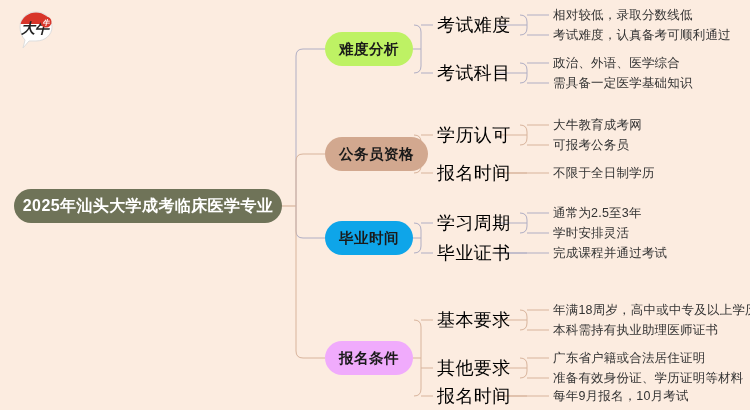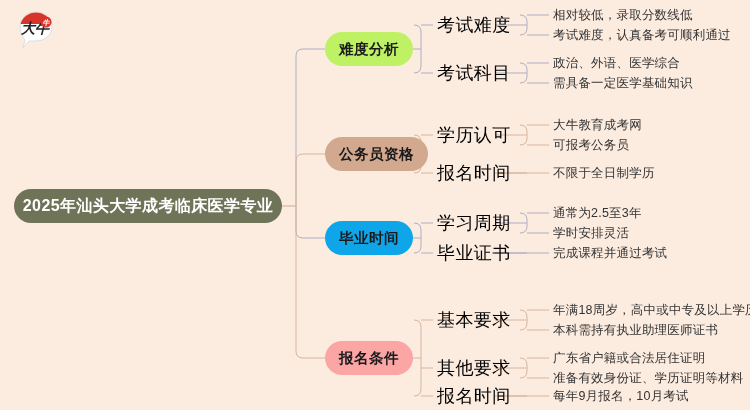--- a/index.html
+++ b/index.html
@@ -126,21 +126,21 @@
       <div class="node leaf-node" style="left: 553px; top: 115px; height: 20px; line-height: 20px;">大牛教育成考网</div>
       <div class="node leaf-node" style="left: 553px; top: 135px; height: 20px; line-height: 20px;">可报考公务员</div>
       <div class="node sub-node" style="left: 437px; top: 163px; height: 20px; line-height: 20px;">报名时间</div>
       <div class="node leaf-node" style="left: 553px; top: 163px; height: 20px; line-height: 20px;">不限于全日制学历</div>
       <div class="node branch-node" style="left: 325px; top: 221px; height: 34px; line-height: 34px; background: #0ea5e9; color: rgb(26, 26, 26);">毕业时间</div>
       <div class="node sub-node" style="left: 437px; top: 213px; height: 20px; line-height: 20px;">学习周期</div>
       <div class="node leaf-node" style="left: 553px; top: 203px; height: 20px; line-height: 20px;">通常为2.5至3年</div>
       <div class="node leaf-node" style="left: 553px; top: 223px; height: 20px; line-height: 20px;">学时安排灵活</div>
       <div class="node sub-node" style="left: 437px; top: 243px; height: 20px; line-height: 20px;">毕业证书</div>
       <div class="node leaf-node" style="left: 553px; top: 243px; height: 20px; line-height: 20px;">完成课程并通过考试</div>
-      <div class="node branch-node" style="left: 325px; top: 341px; height: 34px; line-height: 34px; background: #fca5a5; color: rgb(26, 26, 26);">报名条件</div>
+      <div class="node branch-node" style="left: 325px; top: 341px; height: 34px; line-height: 34px; background: #f0abfc; color: rgb(26, 26, 26);">报名条件</div>
       <div class="node sub-node" style="left: 437px; top: 310px; height: 20px; line-height: 20px;">基本要求</div>
       <div class="node leaf-node" style="left: 553px; top: 300px; height: 20px; line-height: 20px;">年满18周岁，高中或中专及以上学历</div>
       <div class="node leaf-node" style="left: 553px; top: 320px; height: 20px; line-height: 20px;">本科需持有执业助理医师证书</div>
       <div class="node sub-node" style="left: 437px; top: 358px; height: 20px; line-height: 20px;">其他要求</div>
       <div class="node leaf-node" style="left: 553px; top: 348px; height: 20px; line-height: 20px;">广东省户籍或合法居住证明</div>
       <div class="node leaf-node" style="left: 553px; top: 368px; height: 20px; line-height: 20px;">准备有效身份证、学历证明等材料</div>
       <div class="node sub-node" style="left: 437px; top: 386px; height: 20px; line-height: 20px;">报名时间</div>
       <div class="node leaf-node" style="left: 553px; top: 386px; height: 20px; line-height: 20px;">每年9月报名，10月考试</div>
     </div>
 

